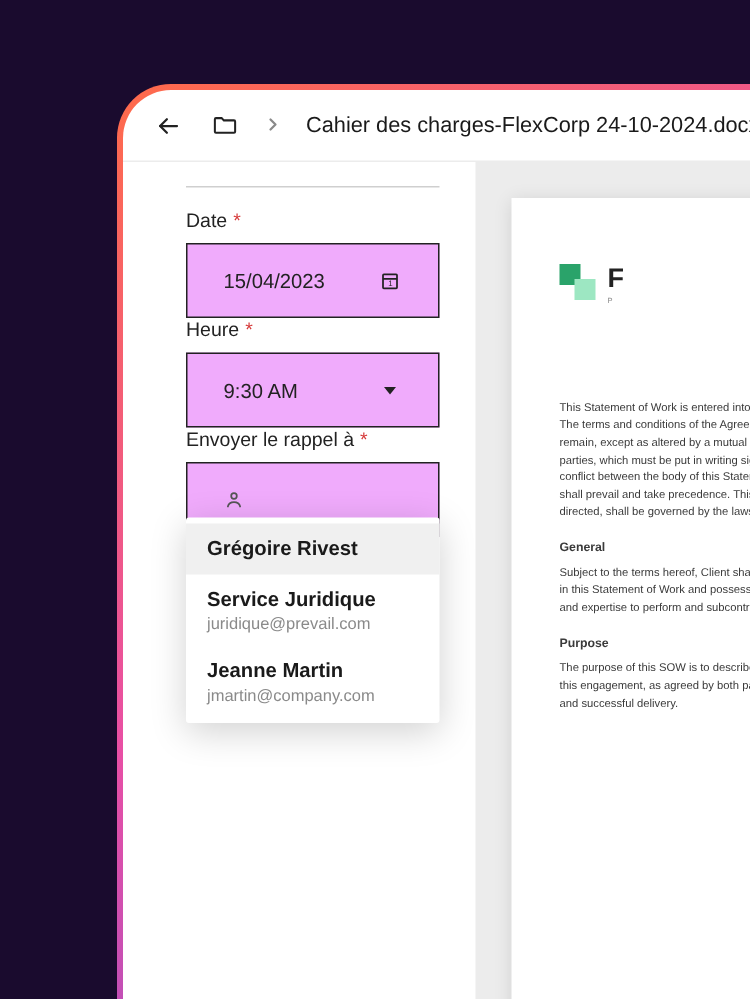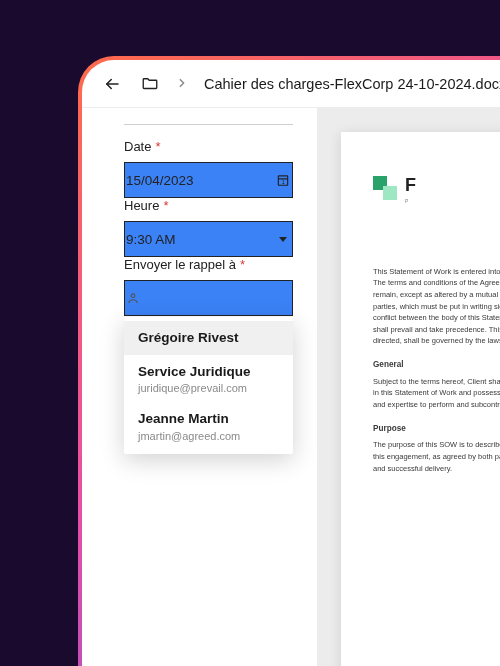--- a/index.html
+++ b/index.html
@@ -48,26 +48,26 @@
   }
   .form-panel {
     width: 235px;
     padding: 16px 24px 16px 42px;
   }
   .field { margin-bottom: 0; position: relative; }
   .label { font-size: 13px; color: #222; margin-bottom: 8px; display: block; }
   .req { color: #d63a3a; margin-left: 4px; }
   .input-box {
     width: 100%;
-    height: 36px;
+    height: 50px;
     border: 1px solid #222;
-    background: #3b82f6;
+    background: #f0abfc;
     display: flex;
     align-items: center;
-    padding: 0 1px;
+    padding: 0 24px;
     font-size: 13.5px;
     color: #222;
     cursor: pointer;
     justify-content: space-between;
   }
   .input-box input {
     border: none; outline: none; flex: 1; font-size: 13.5px; font-family: inherit; color: #222; background: transparent;
   }
   .input-icon { width: 16px; height: 16px; display: flex; align-items: center; justify-content: center; color: #222; }
   .input-icon-left { margin-right: 6px; color: #555; }
@@ -206,21 +206,21 @@
           <div class="dropdown">
             <div class="option hover">
               <div class="opt-name">Grégoire Rivest</div>
             </div>
             <div class="option">
               <div class="opt-name">Service Juridique</div>
               <div class="opt-email">juridique@prevail.com</div>
             </div>
             <div class="option">
               <div class="opt-name">Jeanne Martin</div>
-              <div class="opt-email">jmartin@agreed.com</div>
+              <div class="opt-email">jmartin@company.com</div>
             </div>
           </div>
         </div>
 
       </div>
 
       <div class="preview-panel">
         <div class="doc">
           <div class="logo-row">
             <div class="logo-mark">

